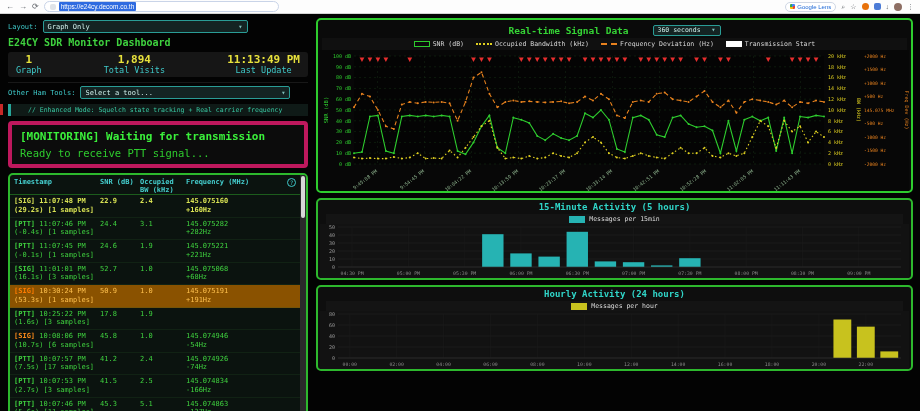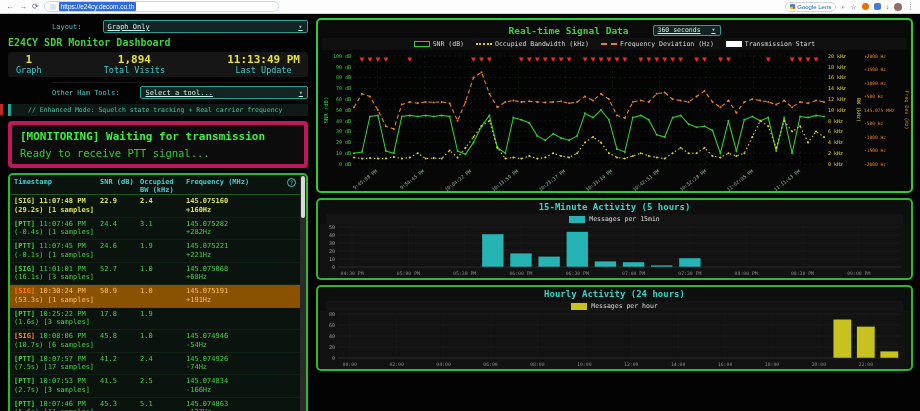--- a/index.html
+++ b/index.html
@@ -20,23 +20,23 @@
   .ext-blue{width:7px;height:7px;border-radius:2px;background:#4b7bd6;}
   .avatar{width:8px;height:8px;border-radius:50%;background:#8d6e63;}
 
   
   .app{position:absolute;top:14px;left:0;right:0;bottom:0;background:#030303;}
   .edge-mark{position:absolute;left:0;top:90px;width:3px;height:11px;background:#c62828;}
 
   .left-col{position:absolute;left:8px;top:6px;width:300px;}
   .right-col{position:absolute;left:316px;top:4px;width:597px;}
 
-  .ctl-row{display:flex;align-items:center;gap:21px;margin-bottom:4px;margin-left:44px;}
+  .ctl-row{display:flex;align-items:center;gap:5px;margin-bottom:4px;}
   .ctl-label{color:#3fc9c9;font-size:7px;white-space:nowrap;}
-  .sel{background:#142423;border:1px solid #2a9d96;border-radius:2px;color:#cfeeea;font-size:7px;display:flex;align-items:center;justify-content:space-between;padding:0 4px;height:13px;text-decoration:underline;}
+  .sel{background:#142423;border:1px solid #2a9d96;border-radius:2px;color:#cfeeea;font-size:7px;display:flex;align-items:center;justify-content:space-between;padding:0 4px;height:13px;}
   .sel .car{color:#7fbfba;font-size:7px;}
   .sel.layout{width:205px;}
   .sel.tools{width:210px;}
 
   .dash-title{color:#3fd23f;font-size:10px;font-weight:bold;margin:2px 0 4px;}
   .stats{background:#161616;border-radius:3px;display:flex;justify-content:space-between;align-items:center;padding:2px 8px;height:25px;margin-bottom:5px;}
   .stat{text-align:center;}
   .stat .v{color:#e8e23c;font-weight:bold;font-size:11px;line-height:1.1;}
   .stat .l{color:#3fc9c9;font-size:8.5px;line-height:1.1;}
 

